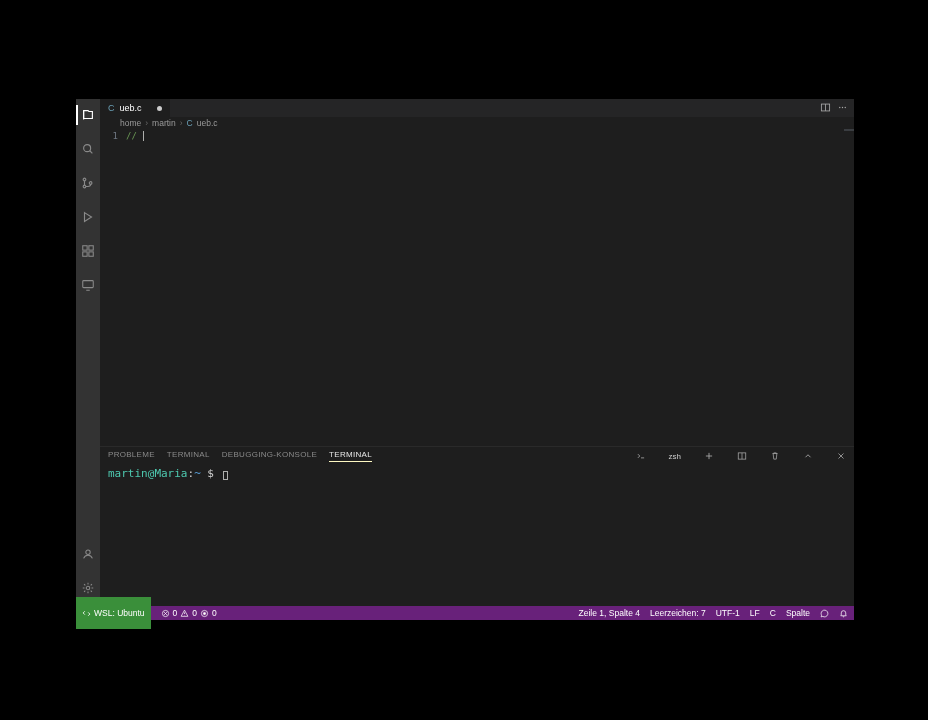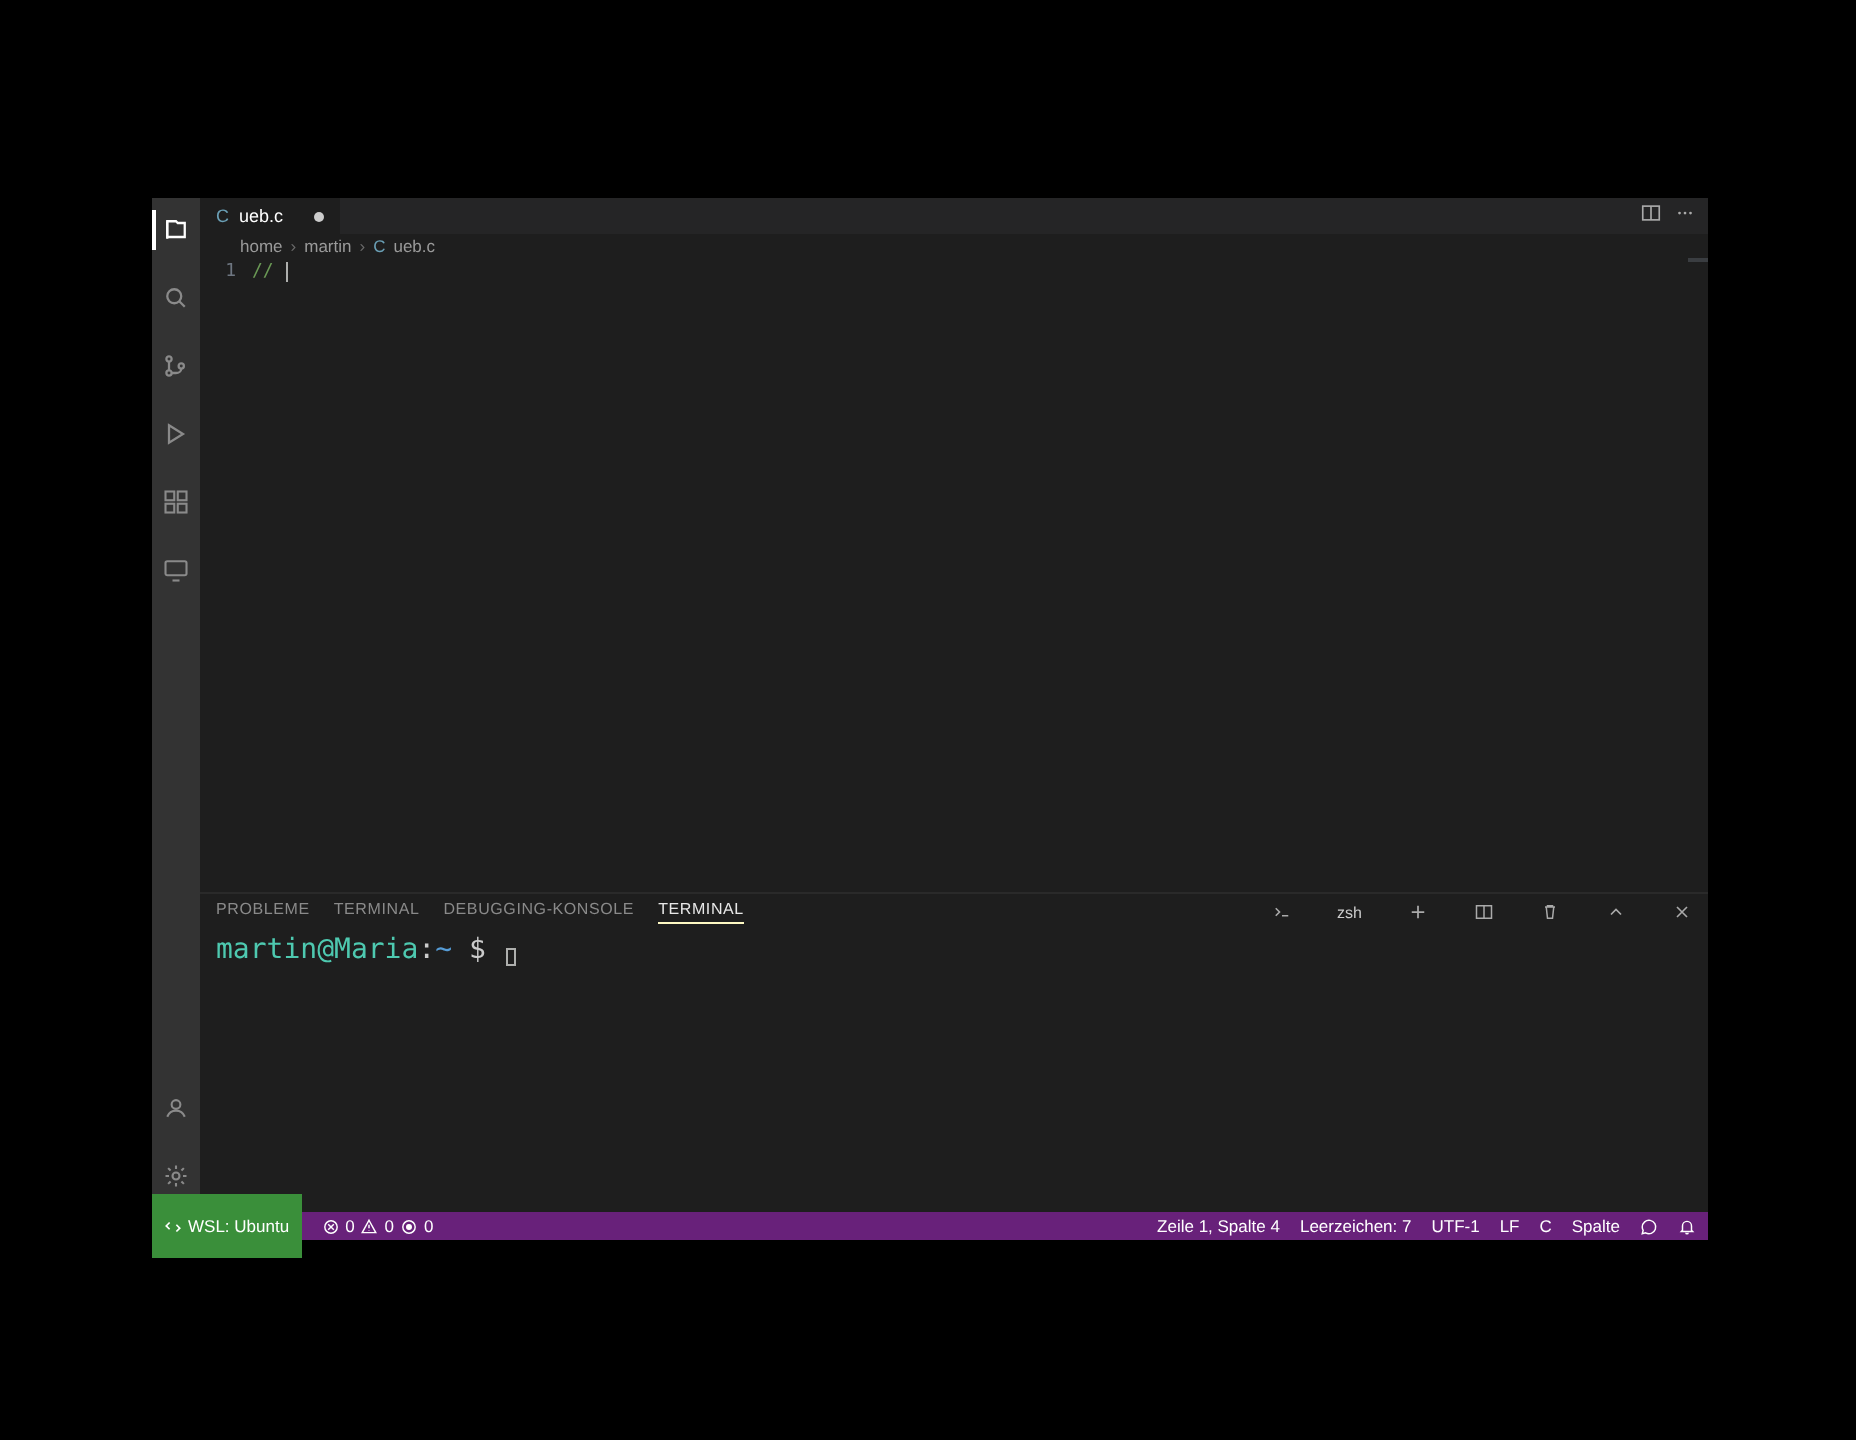--- a/index.html
+++ b/index.html
@@ -146,21 +146,21 @@
   text-align: center;
 }
 .panel-tab.active { color: #e7e7e7; border-bottom: 1px solid #fef9c3; }
 .panel-tabs-right { display:flex; align-items:flex-end; gap:23px; color:#aaa; }
 .panel-tabs-right .ico { width:10px; height:10px; display:flex; align-items:center; justify-content:center; cursor:pointer; }
 .panel-tabs-right .shellname { font-size:8px; color:#ccc; }
 .terminal-body {
   flex:1;
   padding: 2px 8px;
   font-family: Consolas, monospace;
-  font-size: 14px;
+  font-size: 11px;
   color:#ccc;
 }
 .term-user { color:#4ec9b0; }
 .term-host { color:#4ec9b0; }
 .term-path { color:#569cd6; }
 .term-cursor {
   display:inline-block; width:5px; height:9px; border:1px solid #aeafad; vertical-align:text-bottom; margin-left:2px;
 }
 
 .statusbar {

